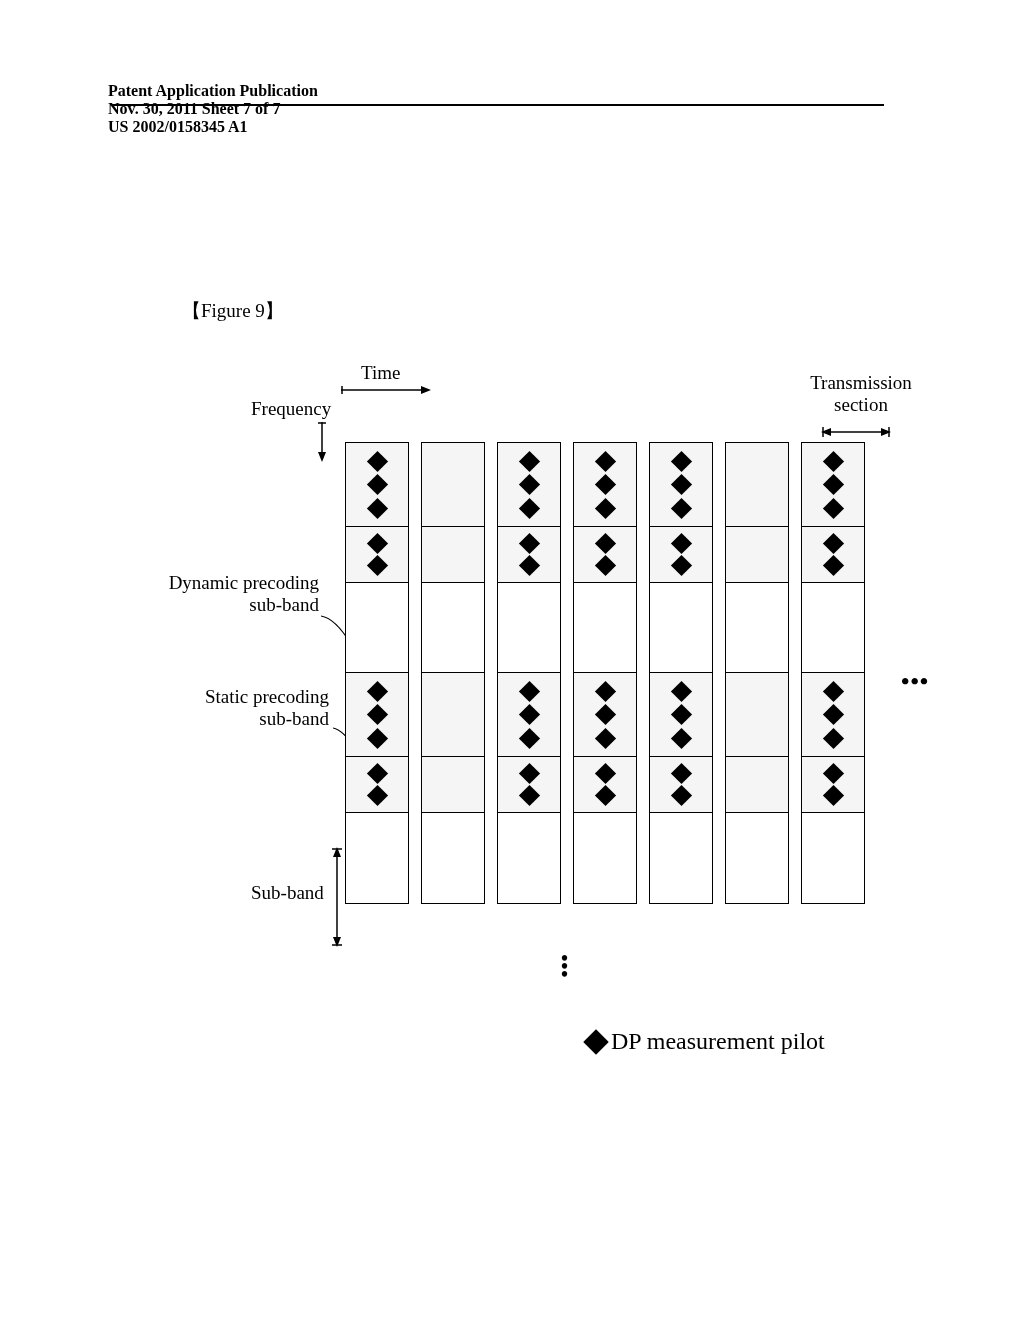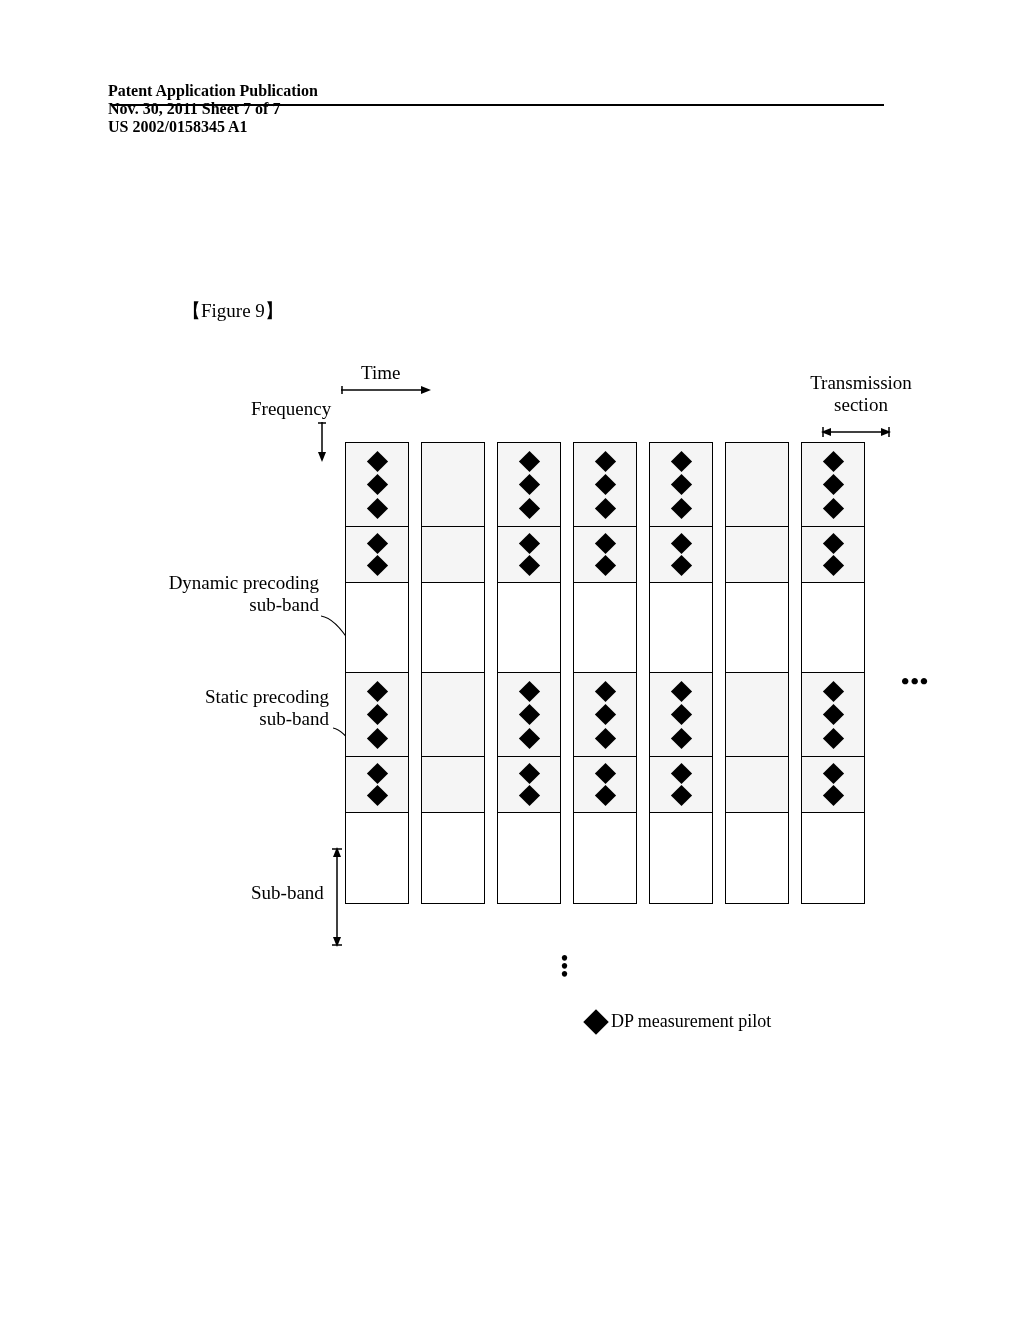--- a/index.html
+++ b/index.html
@@ -52,21 +52,21 @@
   .trans-label { position: absolute; top: 10px; left: 620px; font-size: 19px; text-align: center; width: 120px; }
   .trans-arrow { position: absolute; top: 64px; left: 640px; }
   .static-label { position: absolute; top: 210px; left: -22px; font-size: 19px; text-align: right; width: 160px; }
   .static-line { position: absolute; top: 246px; left: 140px; }
   .dynamic-label { position: absolute; top: 324px; left: -42px; font-size: 19px; text-align: right; width: 190px; }
   .dynamic-line { position: absolute; top: 360px; left: 152px; }
   .subband-label { position: absolute; top: 520px; left: 70px; font-size: 19px; }
   .subband-arrow { position: absolute; top: 485px; left: 150px; }
   .dots-h { position: absolute; top: 306px; left: 720px; font-size: 24px; letter-spacing: 1px; font-weight: bold; }
   .dots-v { position: absolute; top: 592px; left: 380px; font-size: 20px; line-height: 8px; font-weight: bold; }
-  .legend { position: absolute; top: 649px; left: 406px; font-size: 18px; display: flex; align-items: center; gap: 6px; justify-content: center; }
+  .legend { position: absolute; top: 666px; left: 406px; font-size: 24px; display: flex; align-items: center; gap: 6px; justify-content: center; }
   .legend-diamond { width: 18px; height: 18px; background: #000; transform: rotate(45deg); display: inline-block; }
   
   .grid {
     position: absolute;
     top: 80px;
     left: 164px;
     display: flex;
     gap: 12px;
   }
   .col {

